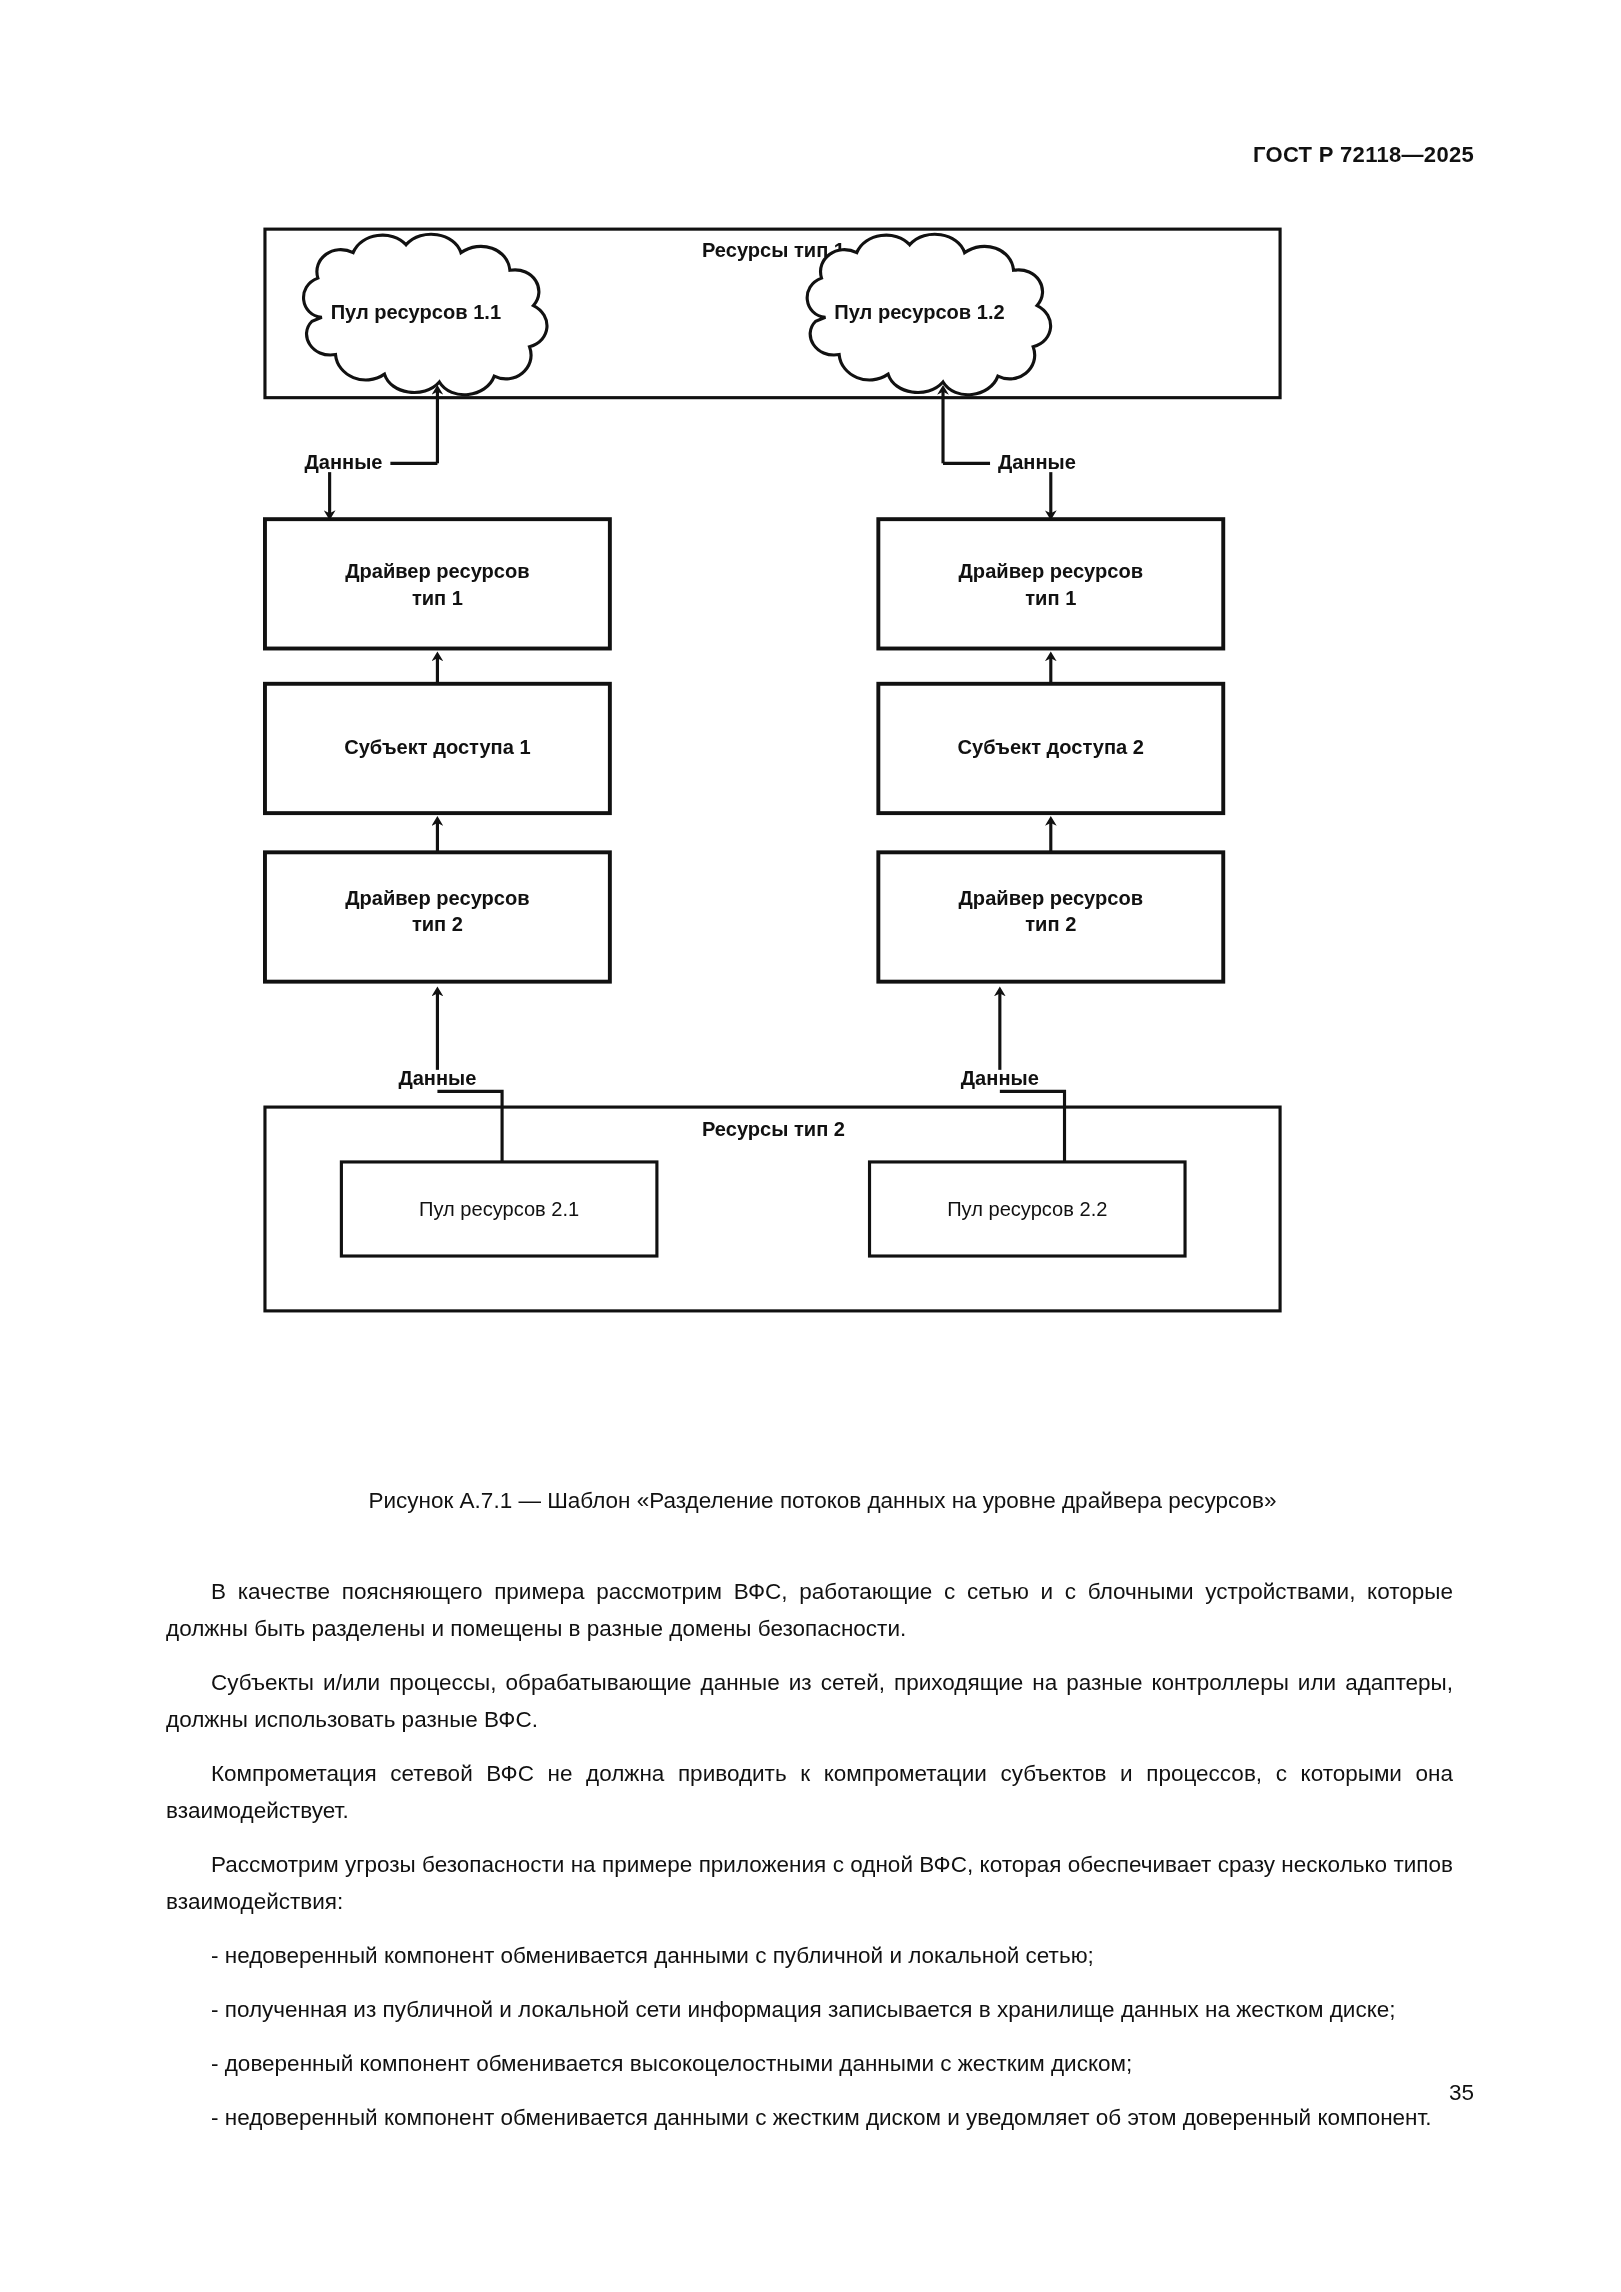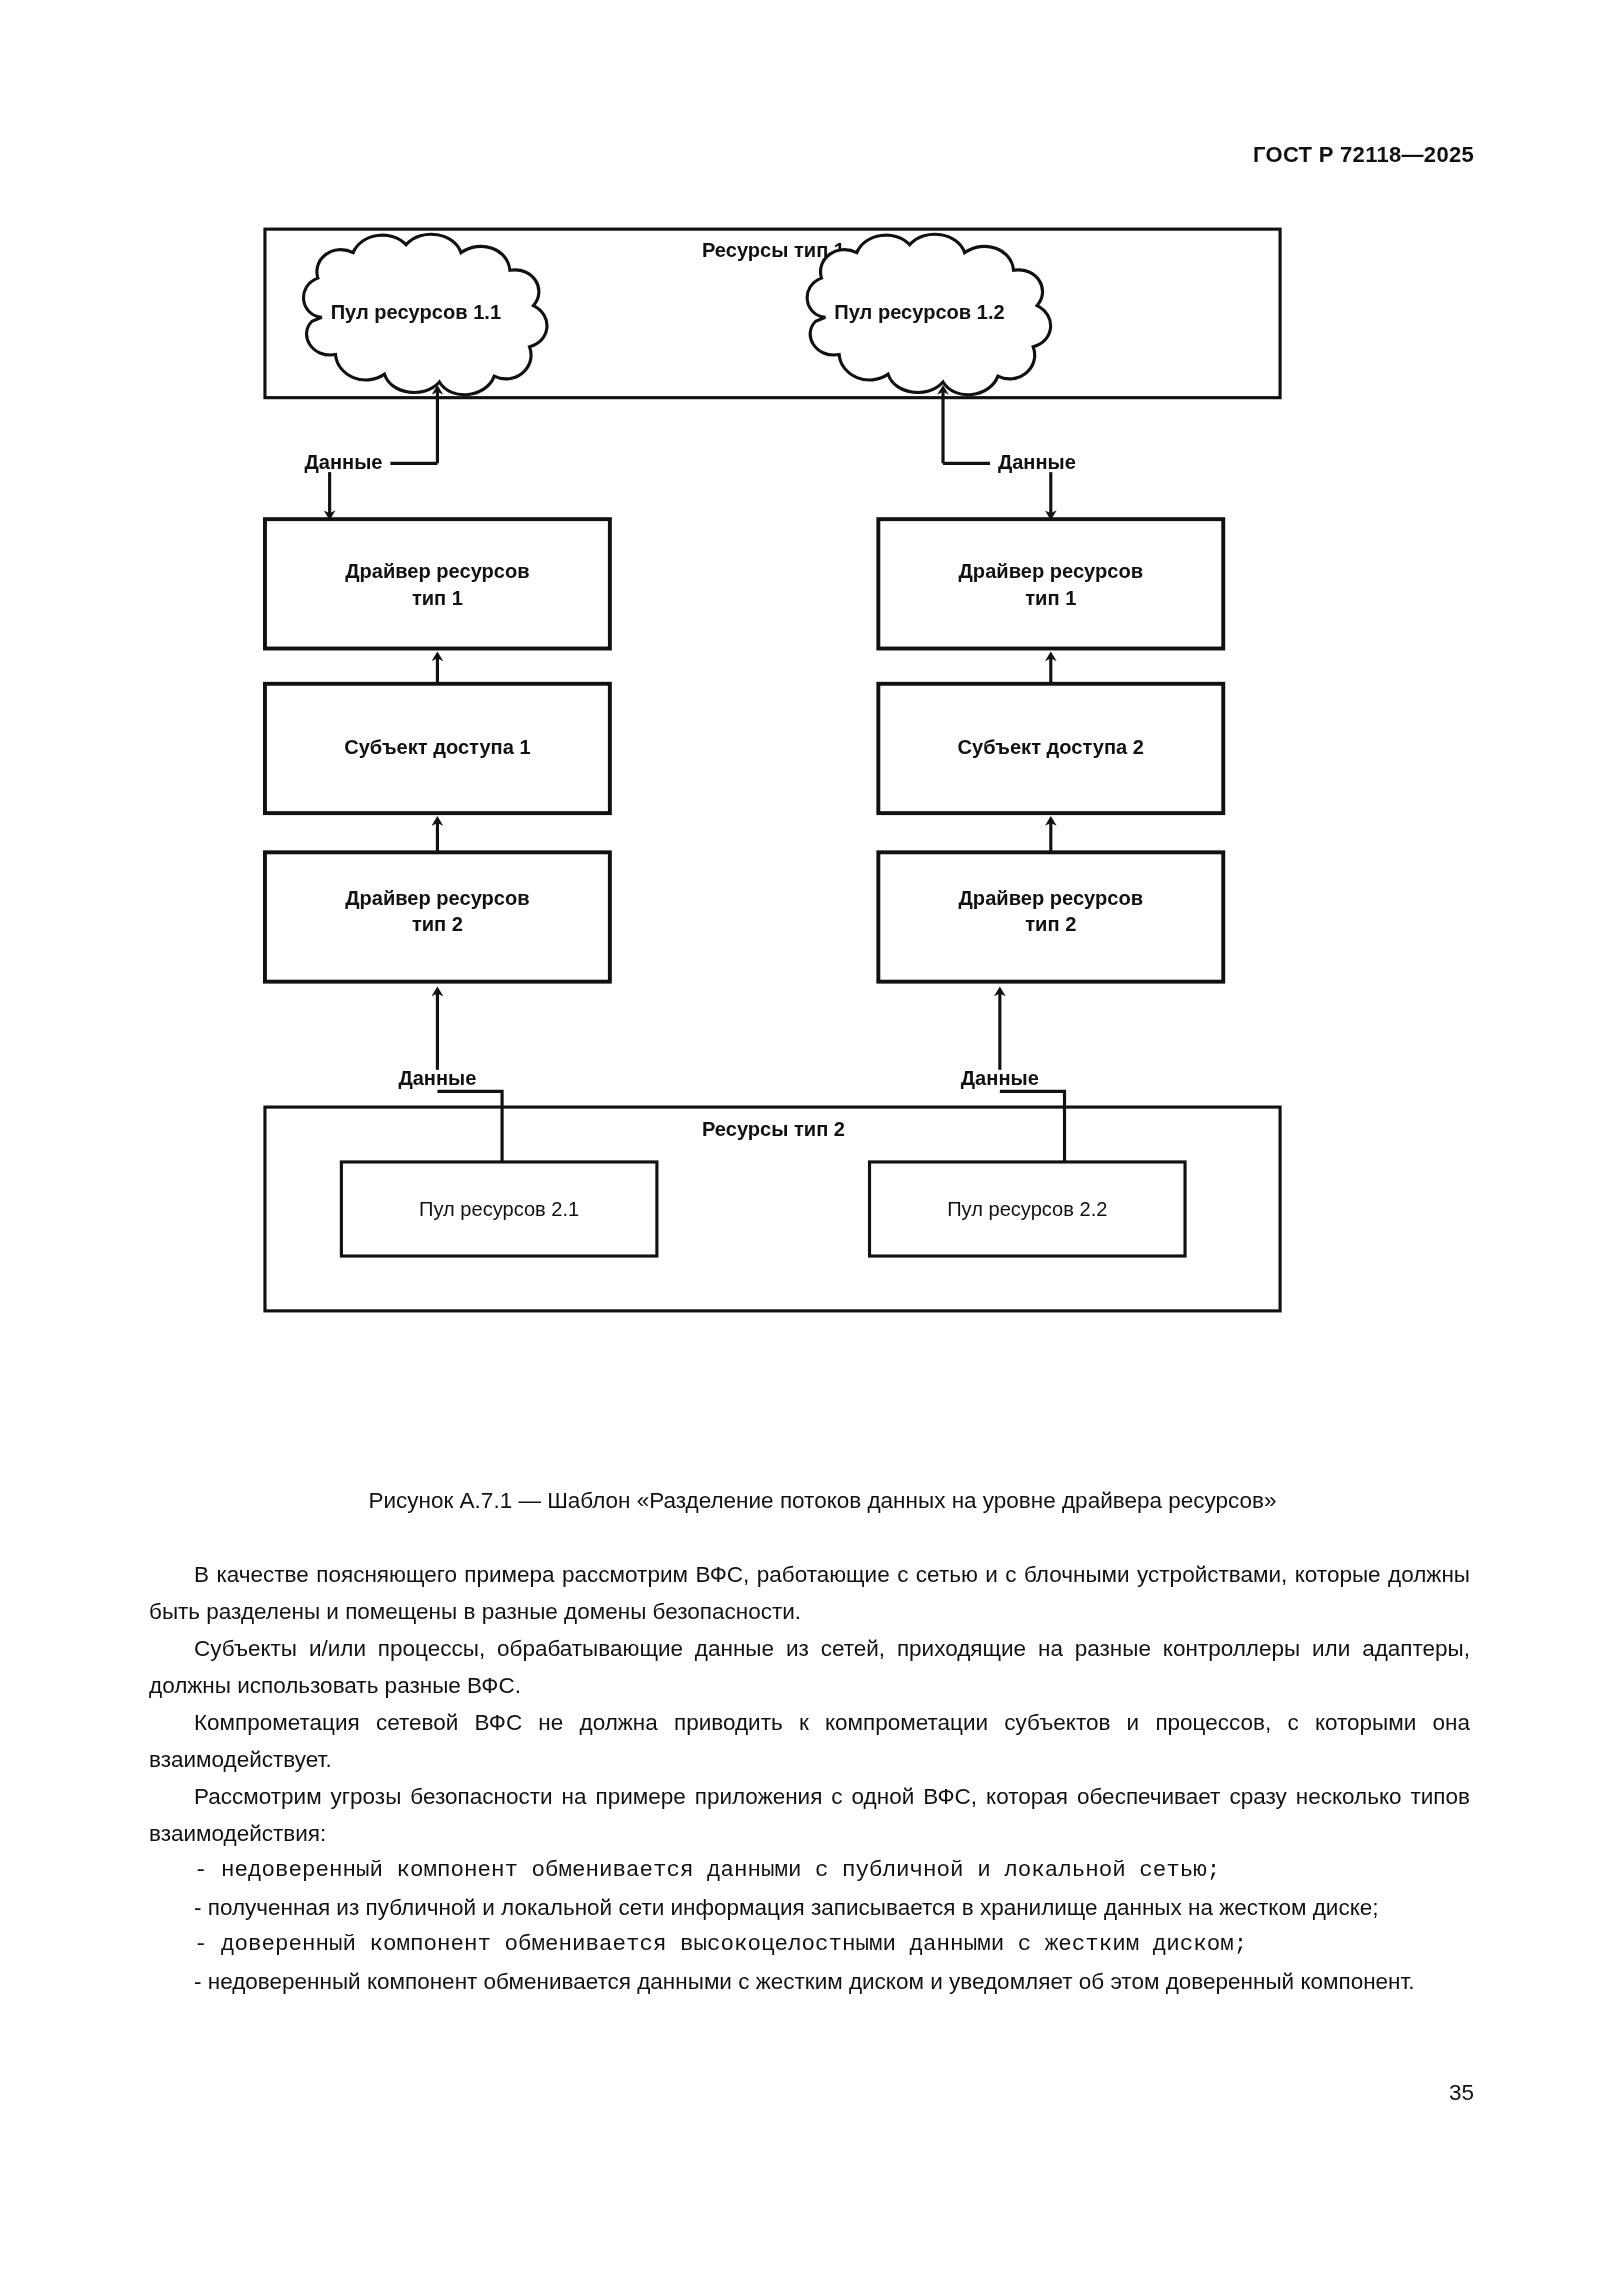--- a/index.html
+++ b/index.html
@@ -31,23 +31,23 @@
   .fig-caption {
     position:absolute; left:0; right:0; top:1488px;
     text-align:center; font-size:22.5px; white-space:nowrap;margin-left:24px;
   }
 
   
   .body-copy {
     position:absolute; left:149px; top:1556px; width:1321px;
     font-size:22.5px; line-height:37px; text-align:justify;
   }
-  .body-copy p { margin:0; text-indent:45px; }
+  .body-copy p { margin:17px; text-indent:45px; }
   .body-copy p.bullet { text-indent:45px; text-align:justify; }
-  .body-copy p.bullet-last { text-indent:45px; text-align:left;font-family:Liberation Mono, monospace; }
+  .body-copy p.bullet-last { text-indent:45px; text-align:left; }
   .body-copy p.full { text-align:justify; }
 
   .page-num {
     position:absolute; right:147px; top:2080px;
     font-size:22.5px;
   }
 </style>
 </head>
 <body>
 

